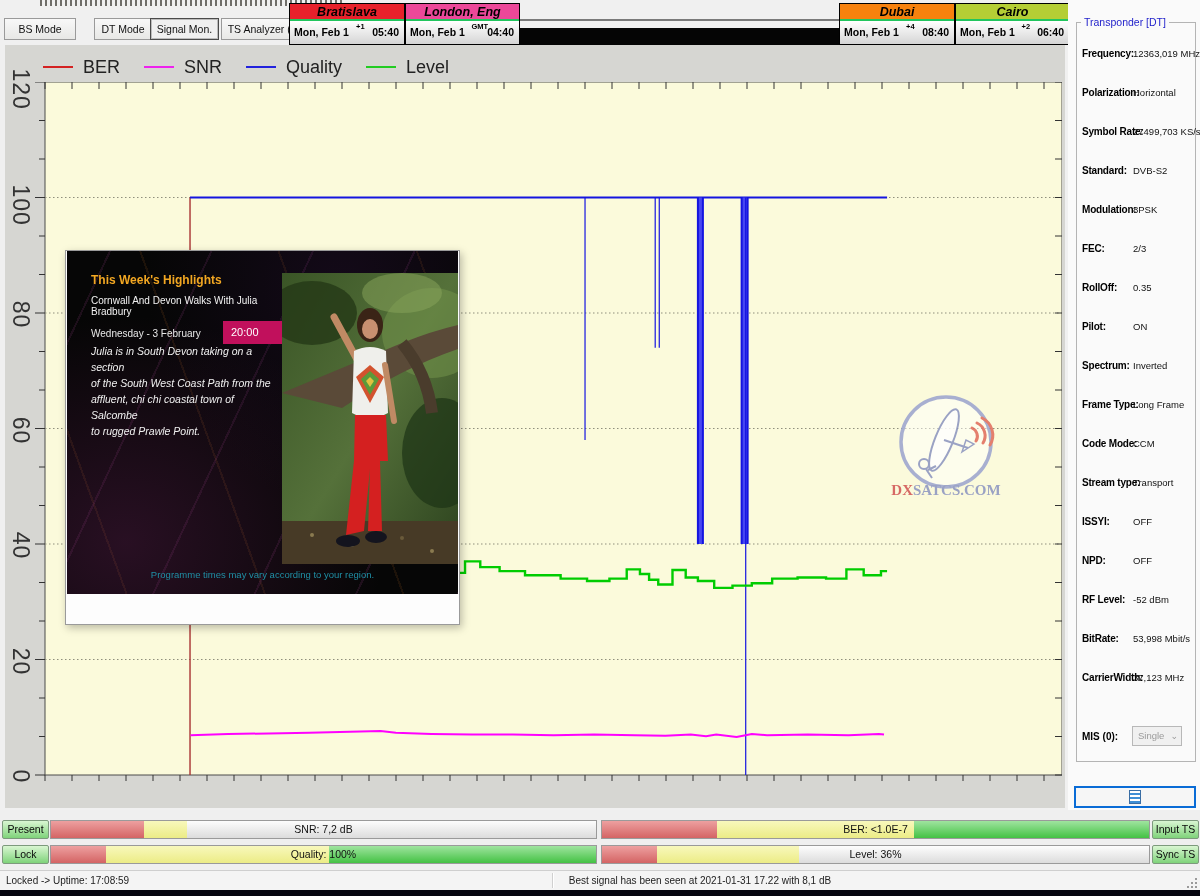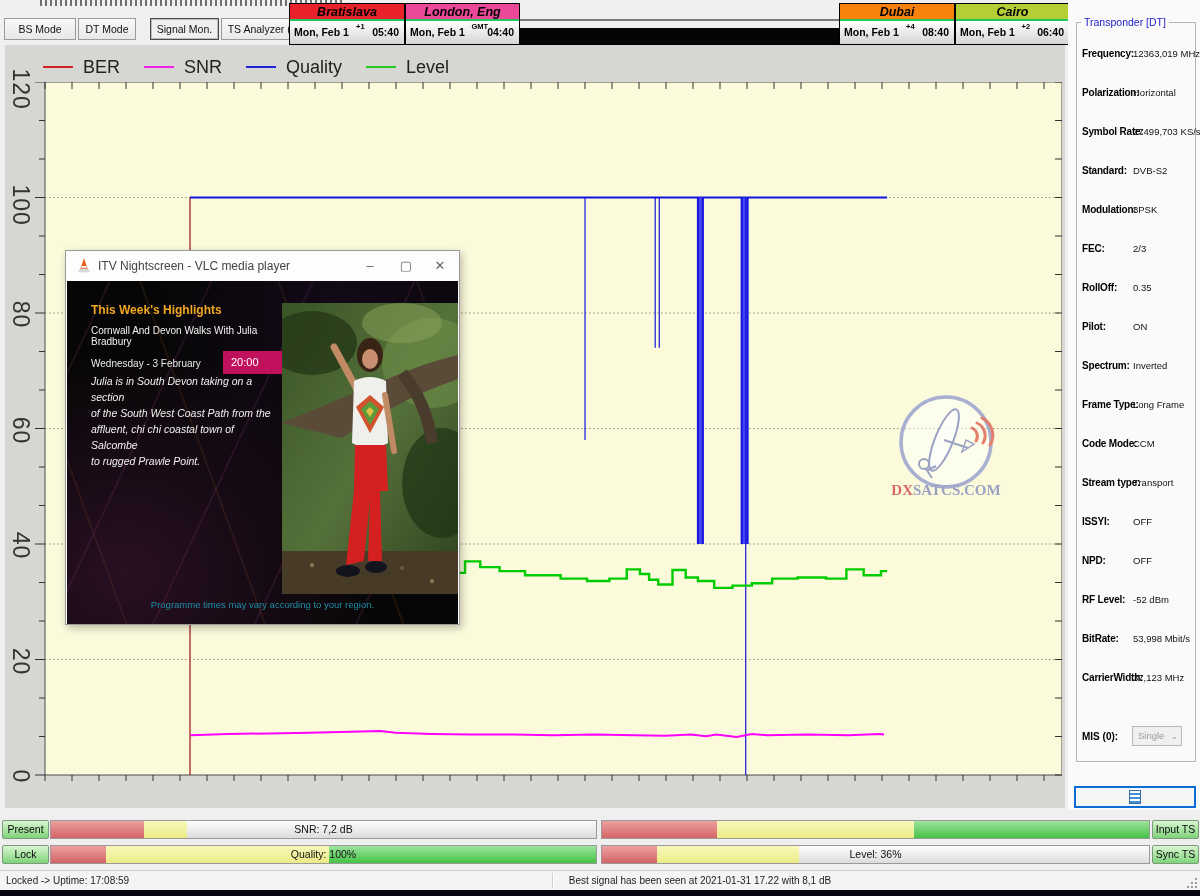--- a/index.html
+++ b/index.html
@@ -109,21 +109,21 @@
   #bottom-strip { left:0; top:890px; width:1200px; height:6px; background:#05050f; }
 </style>
 </head>
 <body>
 
 <div id="root">
 
   <div class="abs" id="title-strip"></div>
 
   <div class="abs tab" style="left:4px;width:72px;">BS Mode</div>
-  <div class="abs tab" style="left:78px;width:58px;">DT Mode</div>
+  <div class="abs tab" style="left:94px;width:58px;">DT Mode</div>
   <div class="abs tab active" style="left:150px;width:69px;">Signal Mon.</div>
   <div class="abs tab" style="left:221px;width:95px;">TS Analyzer (OK)</div>
 
   <div class="abs clock" style="left:289px;width:116px;">
     <div class="city" style="background: rgb(232, 33, 43);">Bratislava</div>
     <div class="body">
         <span class="date">Mon, Feb 1</span>
         <span class="off">+1</span>
         <span class="time">05:40</span>
       </div>
@@ -330,33 +330,20 @@
       <path d="M84 38 a9 9 0 0 1 4 13" fill="none" stroke="#e06a5a" stroke-width="3" stroke-linecap="round"></path>
       <path d="M89 33 a14 14 0 0 1 6 20" fill="none" stroke="#e06a5a" stroke-width="3" stroke-linecap="round"></path>
       <path d="M94 28 a19 19 0 0 1 8 27" fill="none" stroke="#e06a5a" stroke-width="3" stroke-linecap="round"></path>
       <circle cx="36" cy="74" r="5" fill="none" stroke="#8a93c0" stroke-width="2"></circle>
       <path d="M38 79 L44 88 M40 80 L48 76" fill="none" stroke="#8a93c0" stroke-width="2"></path>
       <text x="58" y="105" text-anchor="middle" font-family="Liberation Serif, serif" font-size="15" font-weight="bold"><tspan fill="#d05050">DX</tspan><tspan fill="#8a93c0">SATCS.COM</tspan></text>
     </svg>
   </div>
 
   <div class="abs" id="vlc">
-    <div id="vlc-titlebar">
-      <span id="vlc-cone">
-        <svg width="16" height="17" viewBox="0 0 16 17">
-          <path d="M8 1 L12 13 L4 13 Z" fill="#e8601c"></path>
-          <path d="M5.6 9 L10.4 9 L10.9 10.8 L5.1 10.8 Z" fill="#fff"></path>
-          <ellipse cx="8" cy="13.6" rx="6" ry="2" fill="#d9d9d9"></ellipse>
-        </svg>
-      </span>
-      <span id="vlc-title">ITV Nightscreen - VLC media player</span>
-      <span class="vlc-ctl" id="vlc-min">–</span>
-      <span class="vlc-ctl" id="vlc-max">▢</span>
-      <span class="vlc-ctl" id="vlc-close">✕</span>
-    </div>
     <div id="vlc-content">
       <div id="vlc-highlight">This Week's Highlights</div>
       <div id="vlc-programme">Cornwall And Devon Walks With Julia Bradbury</div>
       <div id="vlc-when">Wednesday - 3 February</div>
       <div id="vlc-badge">20:00</div>
       <div id="vlc-desc">
           <div class="desc-line">Julia is in South Devon taking on a section</div>
           <div class="desc-line">of the South West Coast Path from the</div>
           <div class="desc-line">affluent, chi chi coastal town of Salcombe</div>
           <div class="desc-line">to rugged Prawle Point.</div>
@@ -491,20 +478,21 @@
       <div class="meter" style="left: 50px; top: 35px; width: 547px;">
         <div class="seg red" style="left: 0%; width: 10%;"></div>
         <div class="seg yellow" style="left: 10%; width: 41%;"></div>
         <div class="seg green" style="left: 51%; width: 49%;"></div>
         <div class="mlabel">Quality: 100%</div>
       </div>
       <div class="meter" style="left: 601px; top: 10px; width: 549px;">
         <div class="seg red" style="left: 0%; width: 21%;"></div>
         <div class="seg yellow" style="left: 21%; width: 36%;"></div>
         <div class="seg green" style="left: 57%; width: 43%;"></div>
+        <div class="mlabel">BER: &lt;1.0E-7</div>
       </div>
       <div class="meter" style="left: 601px; top: 35px; width: 549px;">
         <div class="seg red" style="left: 0%; width: 10%;"></div>
         <div class="seg yellow" style="left: 10%; width: 26%;"></div>
         <div class="mlabel">Level: 36%</div>
       </div>
       <div class="g-btn" style="left: 2px; top: 10px;">Present</div>
       <div class="g-btn" style="left: 2px; top: 35px;">Lock</div>
       <div class="g-btn" style="left: 1152px; top: 10px;">Input TS</div>
       <div class="g-btn" style="left: 1152px; top: 35px;">Sync TS</div>

